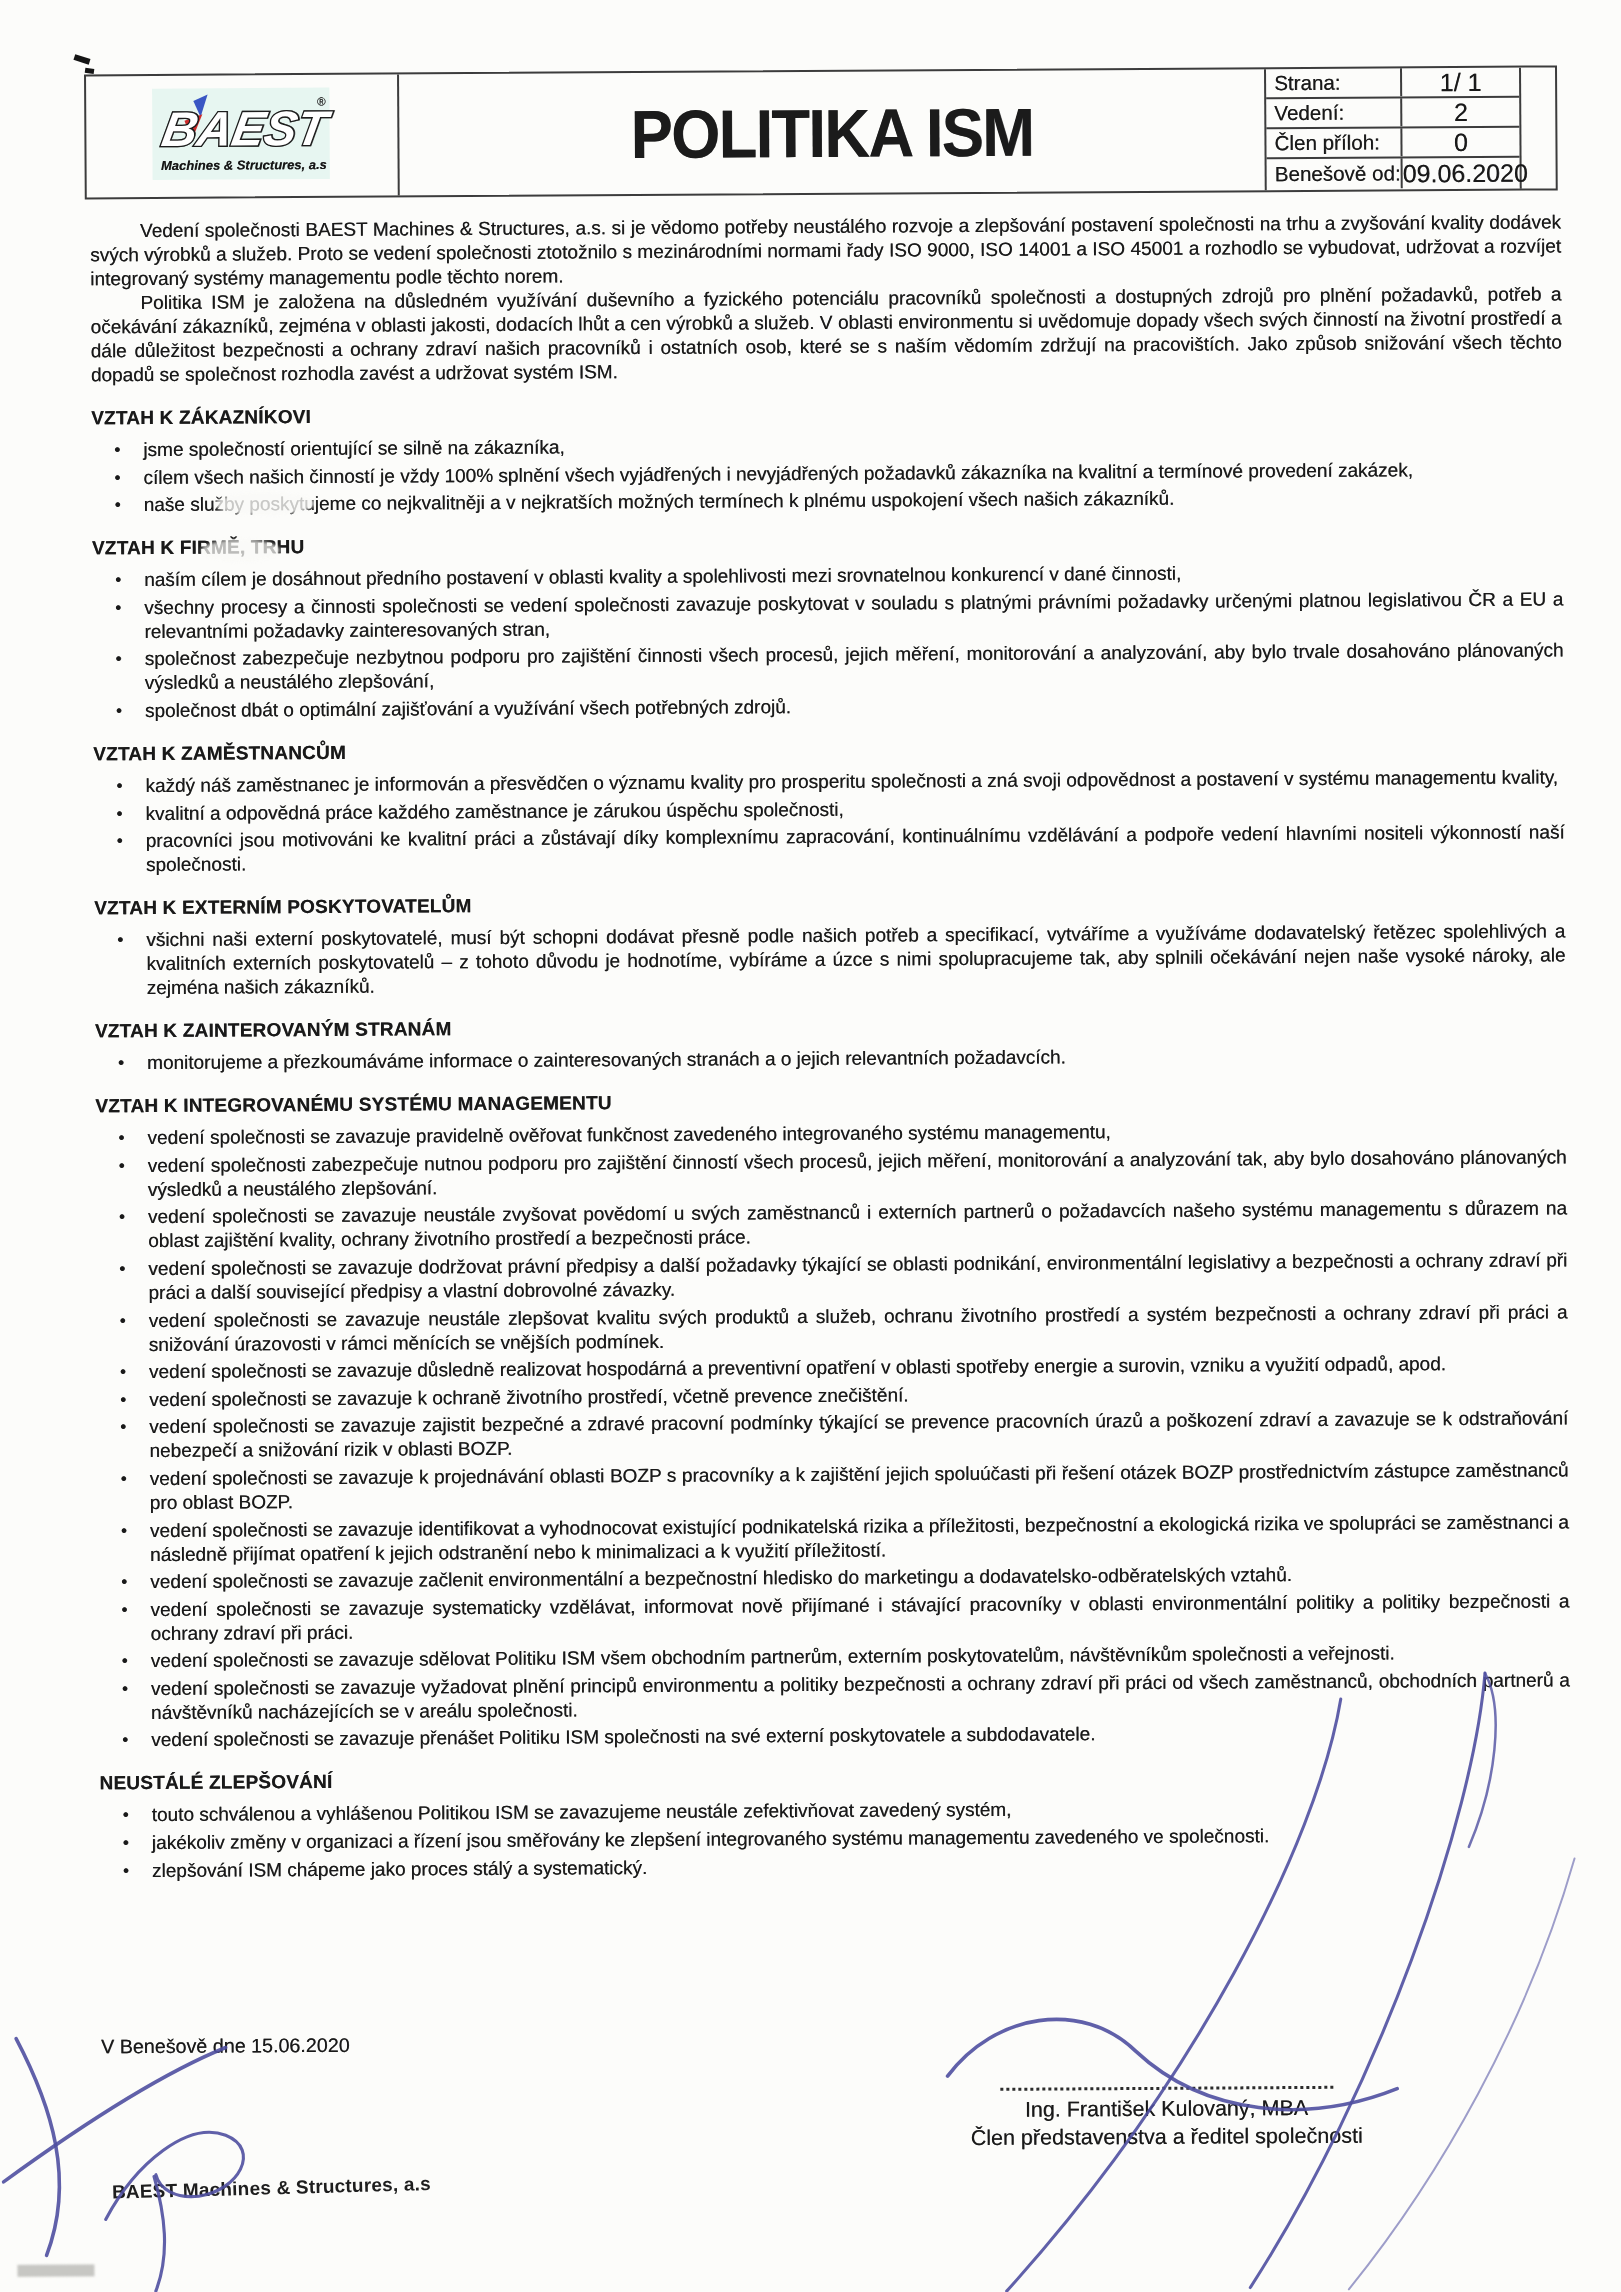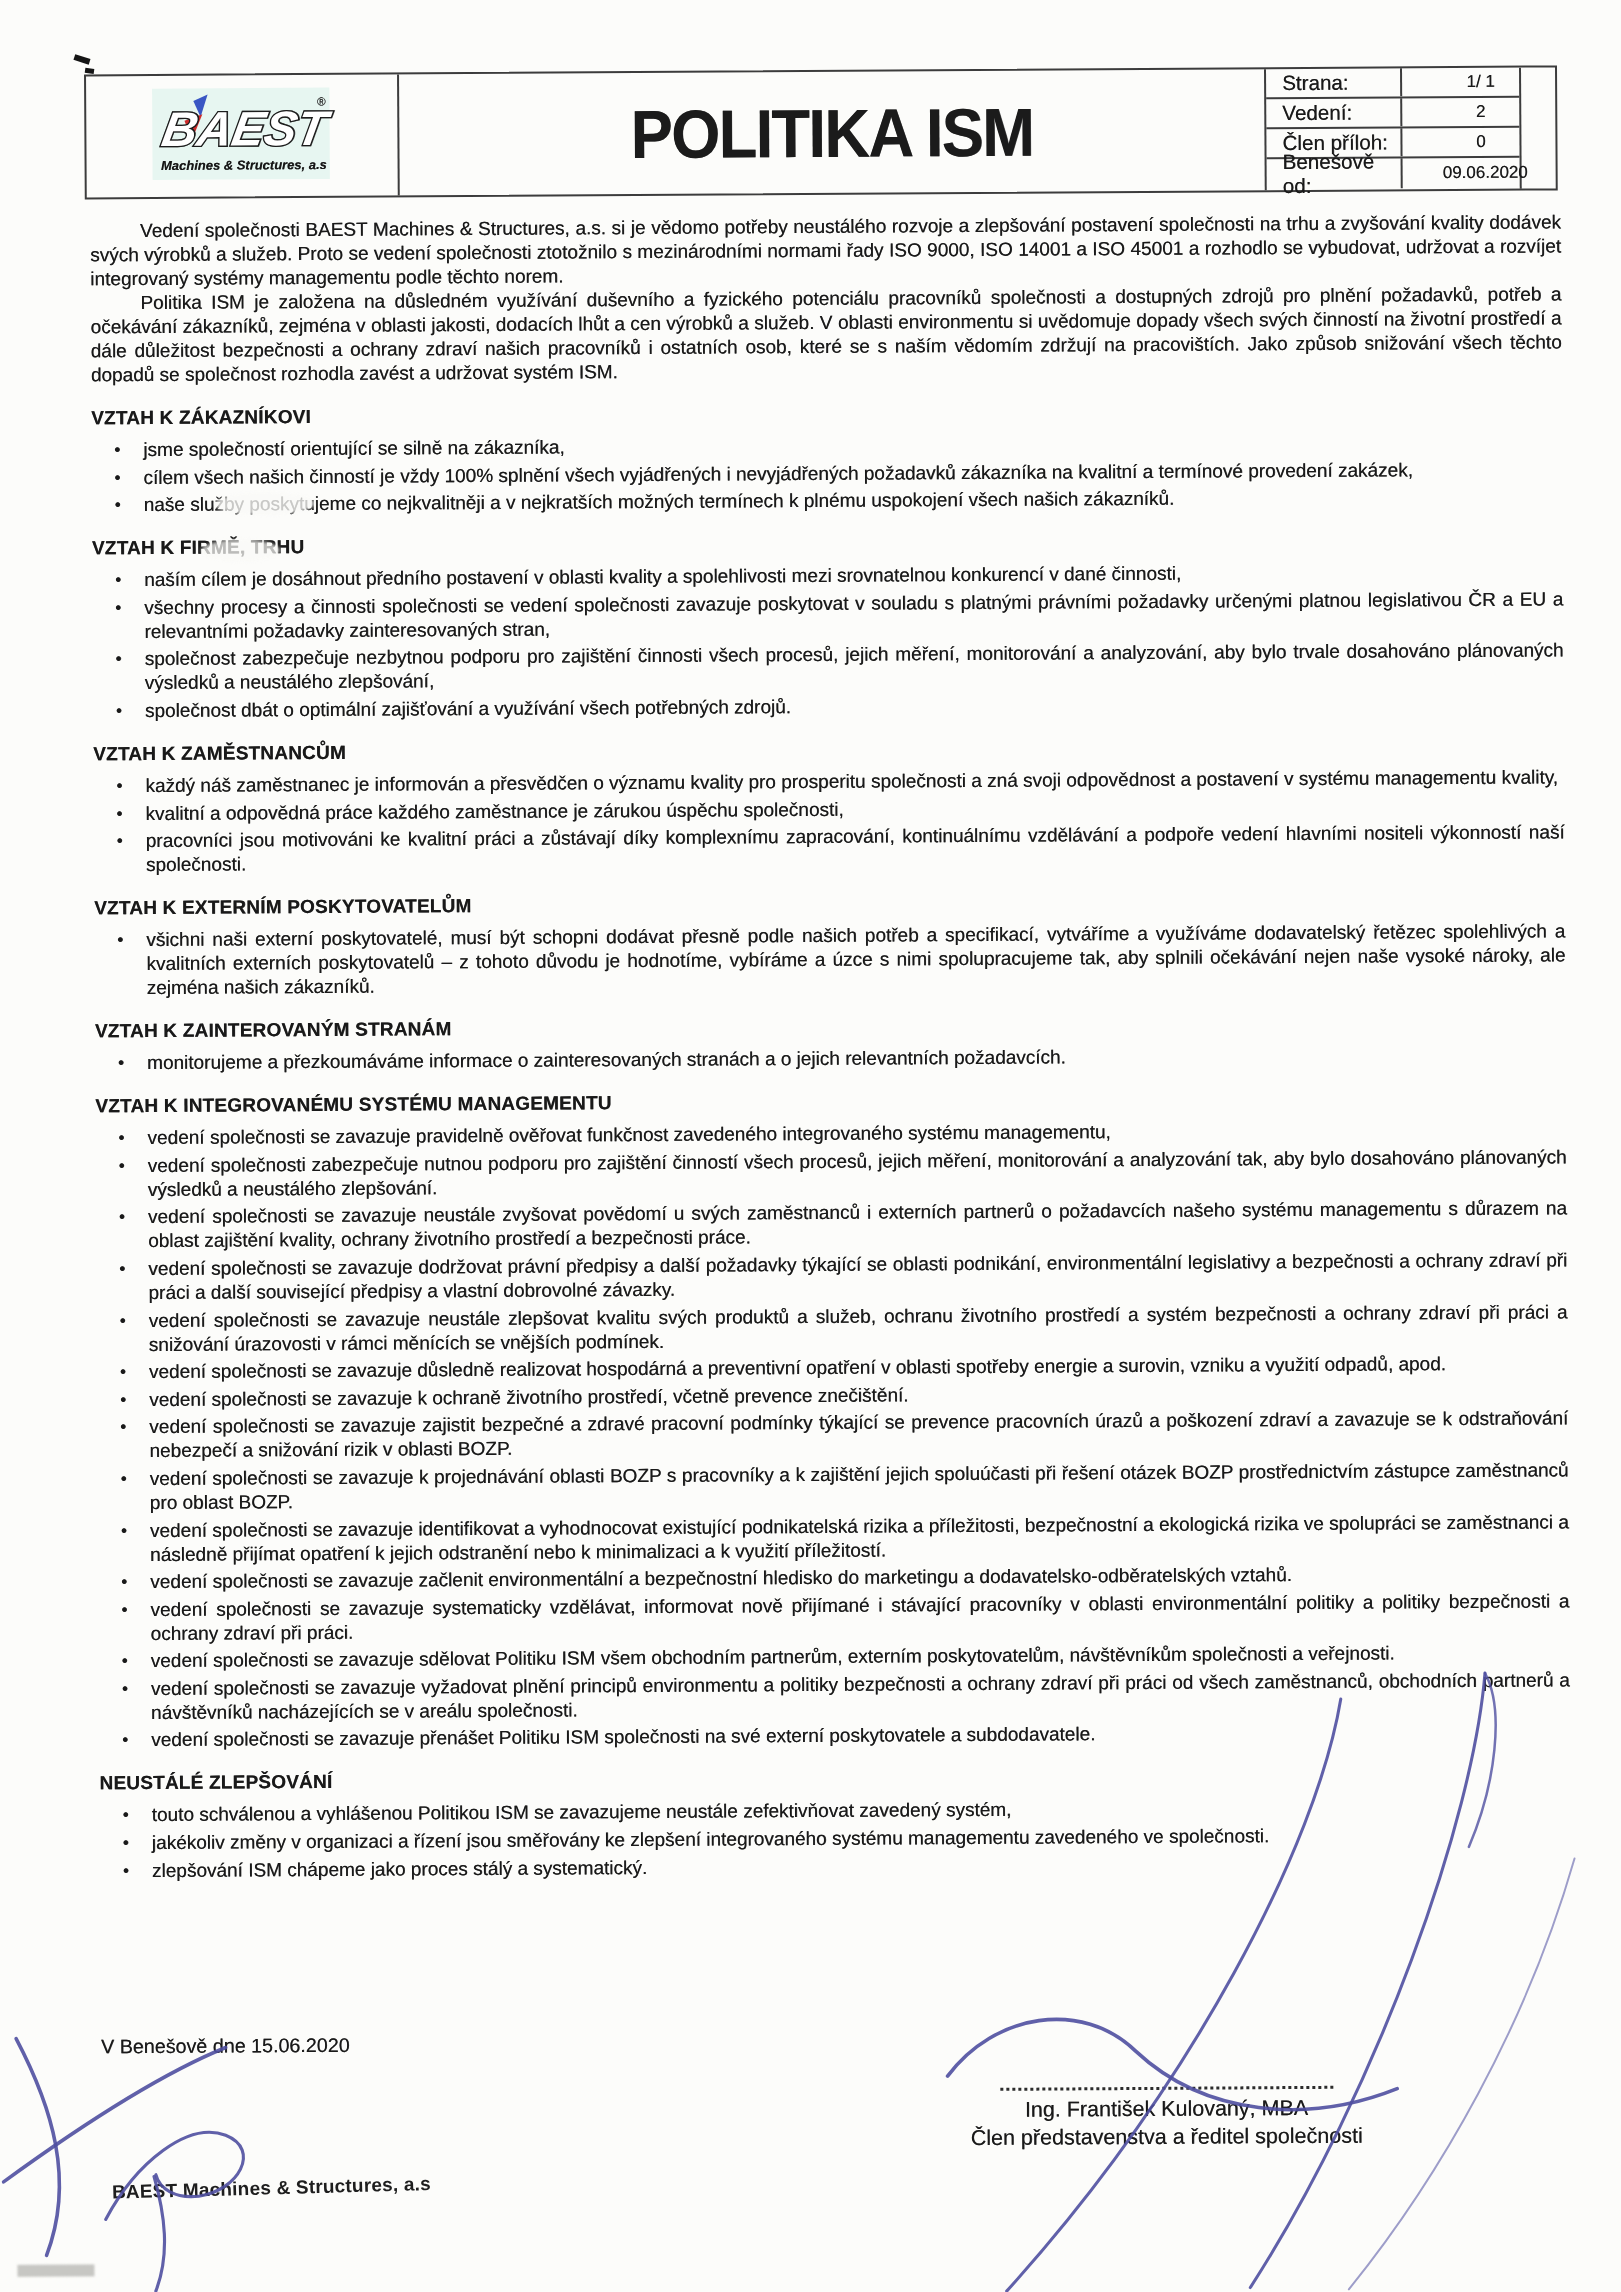--- a/index.html
+++ b/index.html
@@ -13,22 +13,22 @@
        text-shadow:0.3px 0 0 rgba(20,20,20,0.7);}
   .hdr-logo-cell{width:313px;min-width:313px;border-right:2.2px solid #3c3c3c;box-sizing:border-box;
        display:flex;align-items:center;justify-content:center;}
   .hdr-title-cell{flex:1;display:flex;align-items:center;justify-content:center;overflow:hidden;}
   .hdr-title{font-size:68px;font-weight:bold;letter-spacing:-1.8px;transform:scaleX(0.93);white-space:nowrap;color:#1b1b1b;}
   .hdr-table{width:257px;min-width:257px;border-left:2.2px solid #3c3c3c;border-right:2.2px solid #3c3c3c;box-sizing:border-box;}
   .hdr-spacer{width:34px;min-width:34px;}
   .info-row{display:flex;height:30px;border-bottom:2.2px solid #3c3c3c;box-sizing:border-box;}
   .info-row:last-child{border-bottom:none;}
   .info-label{width:136px;min-width:136px;border-right:2.2px solid #3c3c3c;box-sizing:border-box;
-       display:flex;align-items:center;padding-left:16px;font-size:20.6px;}
-  .info-value{flex:1;display:flex;align-items:center;justify-content:center;font-size:17px;padding-left:40px;}
+       display:flex;align-items:center;padding-left:8px;font-size:20.6px;}
+  .info-value{flex:1;display:flex;align-items:center;justify-content:center;font-size:25px;}
 
   
   .bodytext{position:absolute;left:90px;top:215px;width:1471px;font-size:19px;line-height:24px;
        text-align:justify;text-shadow:0.3px 0 0 rgba(25,25,25,0.75);}
   .intro-para{margin:0;text-indent:50px;}
   .sec{margin-top:14.3px;}
   .sec-h{font-size:19px;line-height:24px;font-weight:bold;margin:19px 0 8px 0;text-align:left;letter-spacing:0.2px;}
   .bul{display:flex;margin:0 0 3.6px 0;}
   .dot{width:52px;min-width:52px;box-sizing:border-box;padding-left:23px;font-size:17px;}
   .btxt{flex:1;text-align:justify;}

